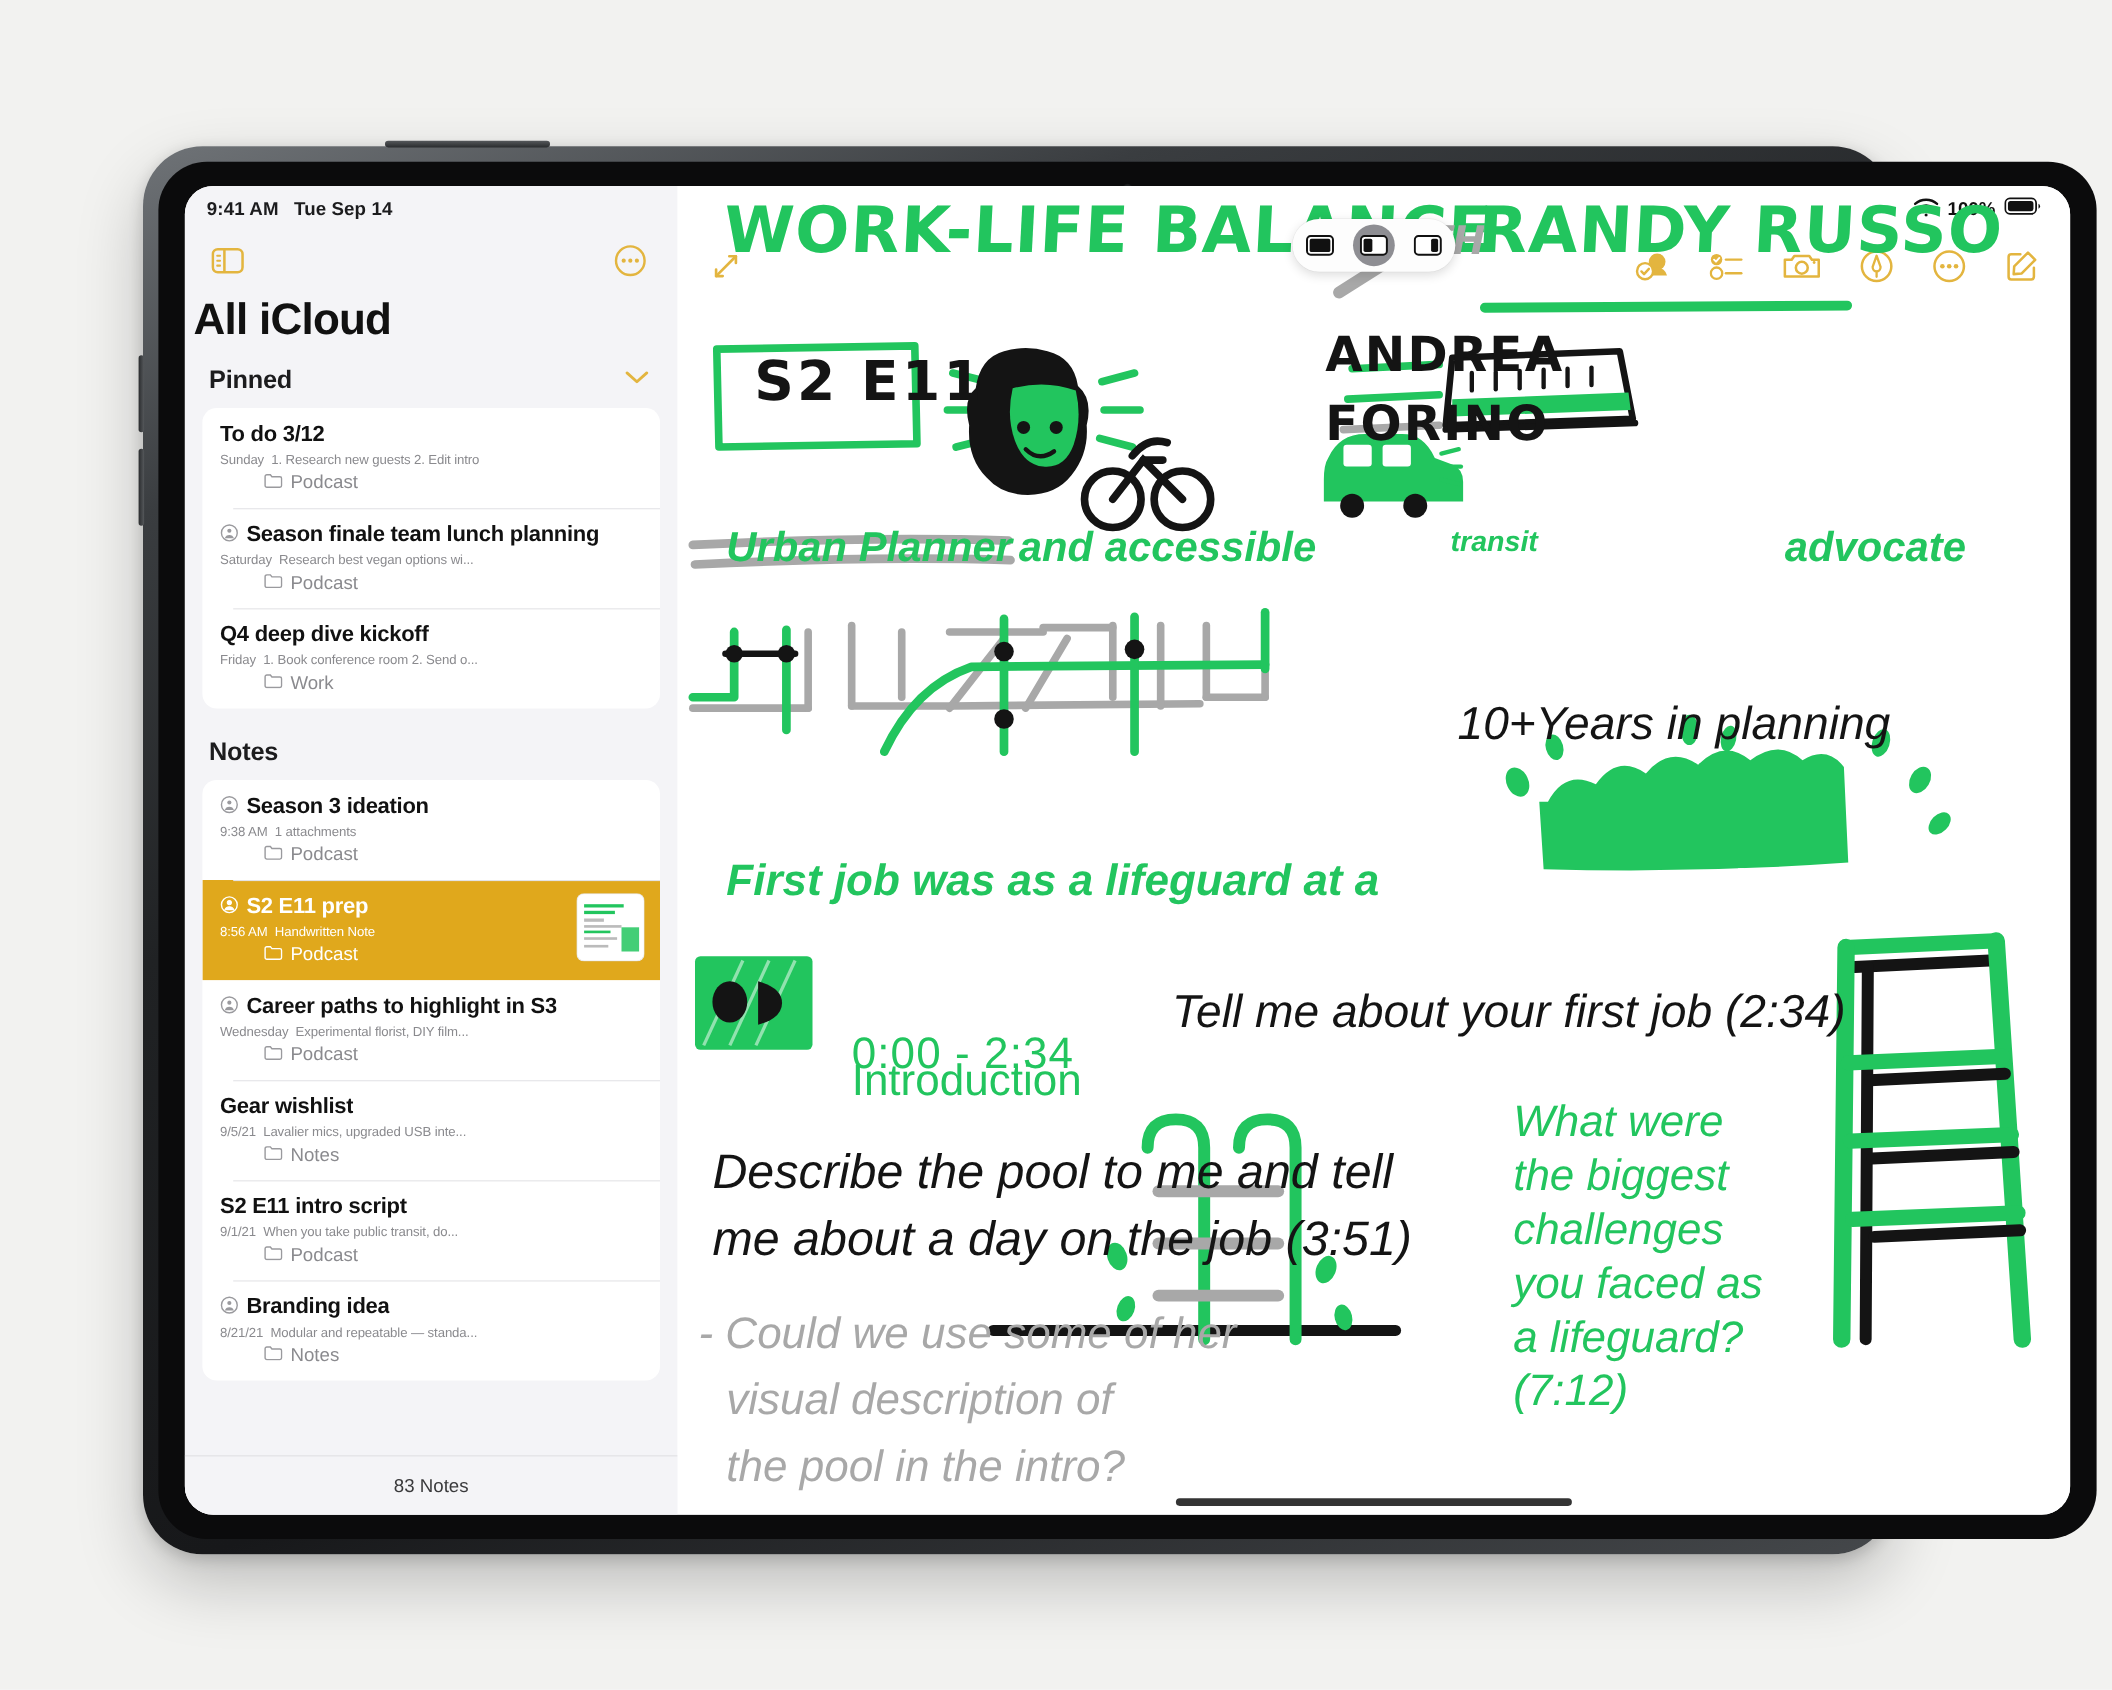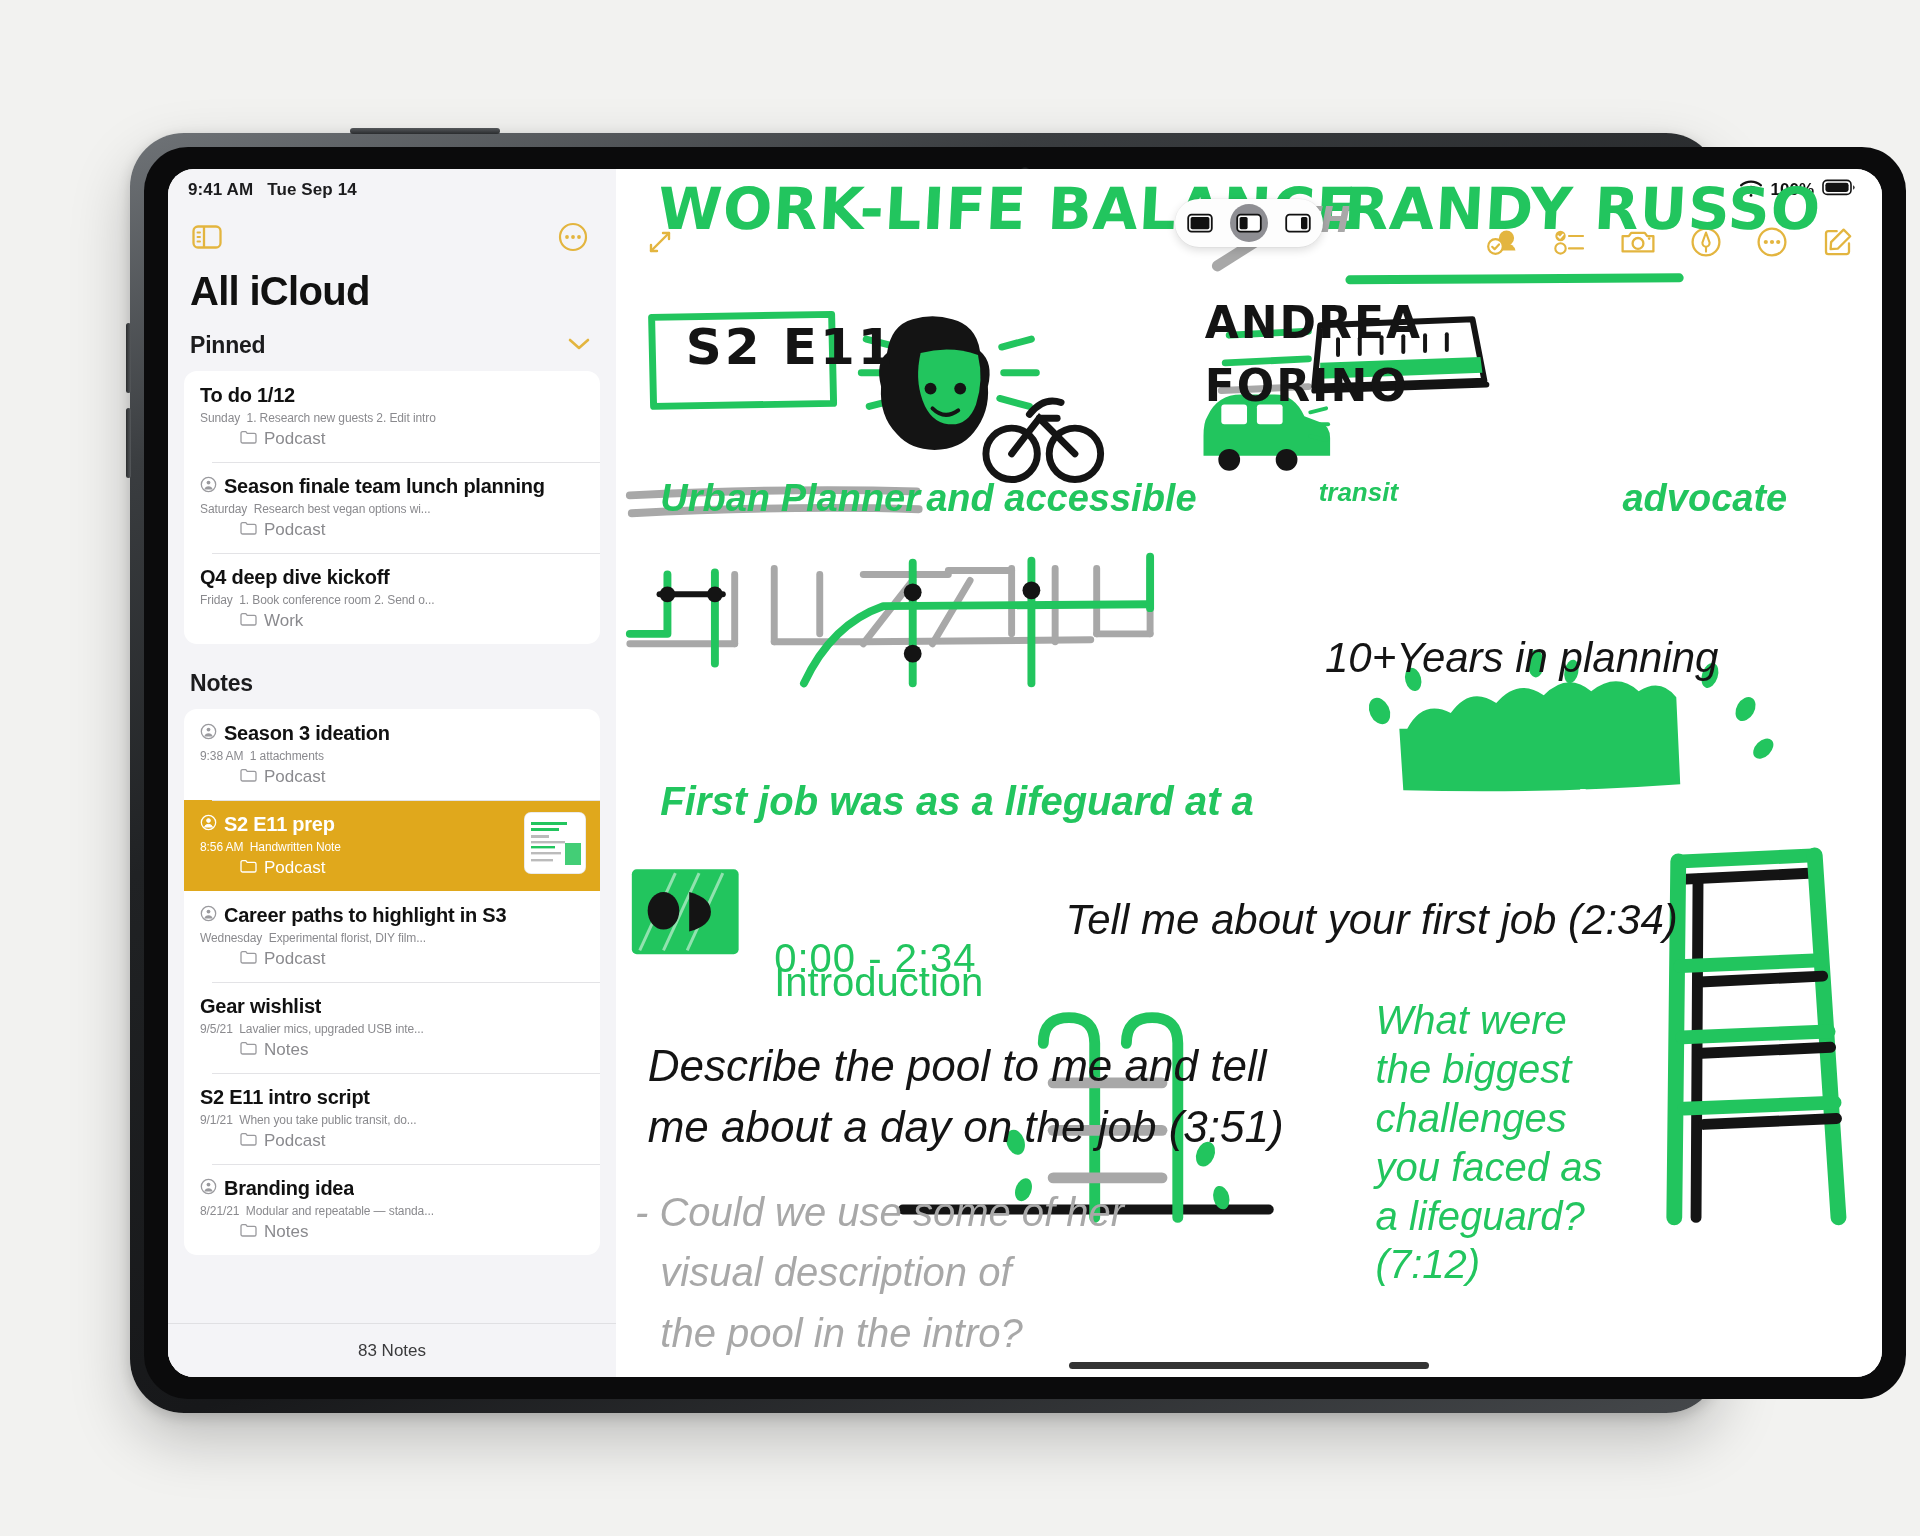--- a/index.html
+++ b/index.html
@@ -65,21 +65,21 @@
   .sb-date { font-weight: 600; }
 
   .sb-toolbar {
     height: 52px; display: flex; align-items: center; justify-content: space-between;
     padding: 0 26px 0 22px;
   }
   .icon-btn { background: none; border: none; cursor: pointer; line-height: 0; padding: 2px; }
 
   .sb-title {
     font-size: 40px; font-weight: 700; letter-spacing: -0.7px;
-    color: #111; padding: 6px 22px 10px 22px;
+    color: #111; padding: 6px 22px 10px 8px;
   }
 
   .sec-header {
     display: flex; align-items: center; justify-content: space-between;
     padding: 8px 26px 12px 22px;
   }
   .sec-header .sec-label { font-size: 23px; font-weight: 600; color: #1c1c1e; letter-spacing: -0.2px; }
 
   .card { background: #ffffff; border-radius: 13px; margin: 0 16px; overflow: hidden; }
 
@@ -219,21 +219,21 @@
                 <svg width="22" height="14" viewBox="0 0 22 14" fill="none">
                   <path d="M2 3 L11 11 L20 3" stroke="#e3b53f" stroke-width="2.6" stroke-linecap="round" stroke-linejoin="round"></path>
                 </svg>
               </span>
             </div>
 
             <div class="card">
 
               <div class="note-row">
                 <div class="note-title-line">
-                  <span class="note-title">To do 1/12</span>
+                  <span class="note-title">To do 3/12</span>
                 </div>
                 <div class="note-sub">
                   <span>Sunday</span>&nbsp;
                   <span>1. Research new guests 2. Edit intro</span>
                 </div>
                 <div class="note-folder">
                   <span class="folder-ico">
                     <svg width="17" height="14" viewBox="0 0 17 14" fill="none">
                         <path d="M1 3.2a1.6 1.6 0 011.6-1.6h3.2l1.4 1.8h7.2A1.6 1.6 0 0116 5v6.4A1.6 1.6 0 0114.4 13H2.6A1.6 1.6 0 011 11.4z" stroke="#9a9a9e" stroke-width="1.3"></path>
                       </svg>

